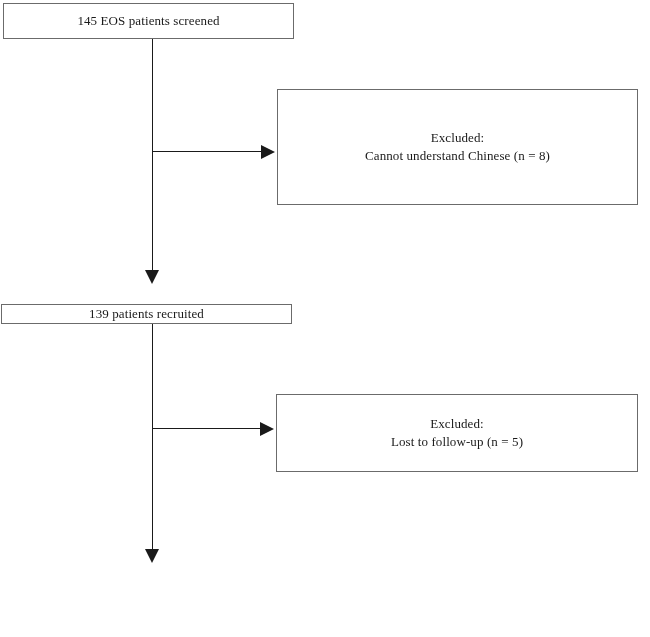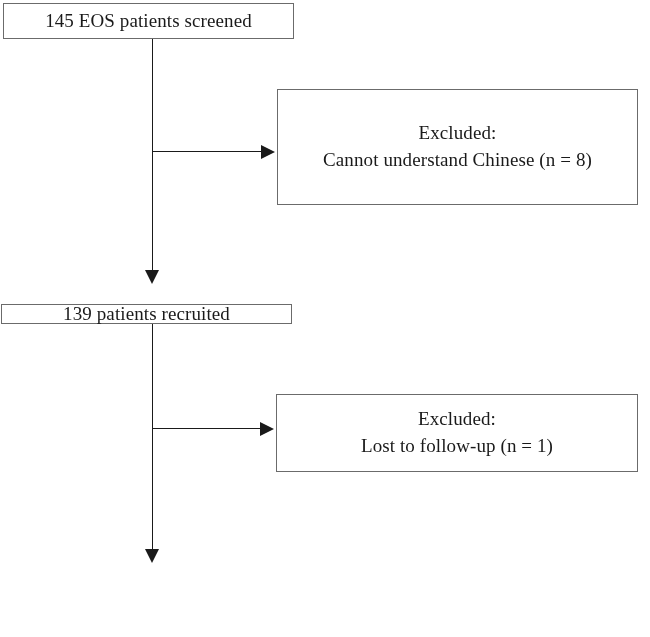--- a/index.html
+++ b/index.html
@@ -19,21 +19,21 @@
     position: absolute;
     box-sizing: border-box;
     border: 1.5px solid #6b6b6b;
     background: #ffffff;
     display: flex;
     flex-direction: column;
     align-items: center;
     justify-content: center;
     text-align: center;
     color: #1a1a1a;
-    font-size: 19px;
+    font-size: 13px;
     line-height: 1.42;
     letter-spacing: 0.1px;
   }
   .node-line {
     display: block;
     white-space: nowrap;
   }
 
   
   #box-screened   { left: 3px;   top: 3px;   width: 291px; height: 36px; }
@@ -97,21 +97,21 @@
     <span class="node-line">Excluded:</span>
     <span class="node-line">Cannot understand Chinese (n = 8)</span>
   </div>
 
   <div class="node-box" id="box-recruited">
     <span class="node-line">139 patients recruited</span>
   </div>
 
   <div class="node-box" id="box-excluded-2">
     <span class="node-line">Excluded:</span>
-    <span class="node-line">Lost to follow-up (n = 1)</span>
+    <span class="node-line">Lost to follow-up (n = 5)</span>
   </div>
 
 
   <div class="conn-vline" id="vline-trunk-1"></div>
   <div class="arrow-down" id="arrowhead-1"></div>
 
   <div class="conn-hline" id="hline-branch-1"></div>
   <div class="arrow-right" id="arrowhead-b1"></div>
 
   <div class="conn-vline" id="vline-trunk-2"></div>

